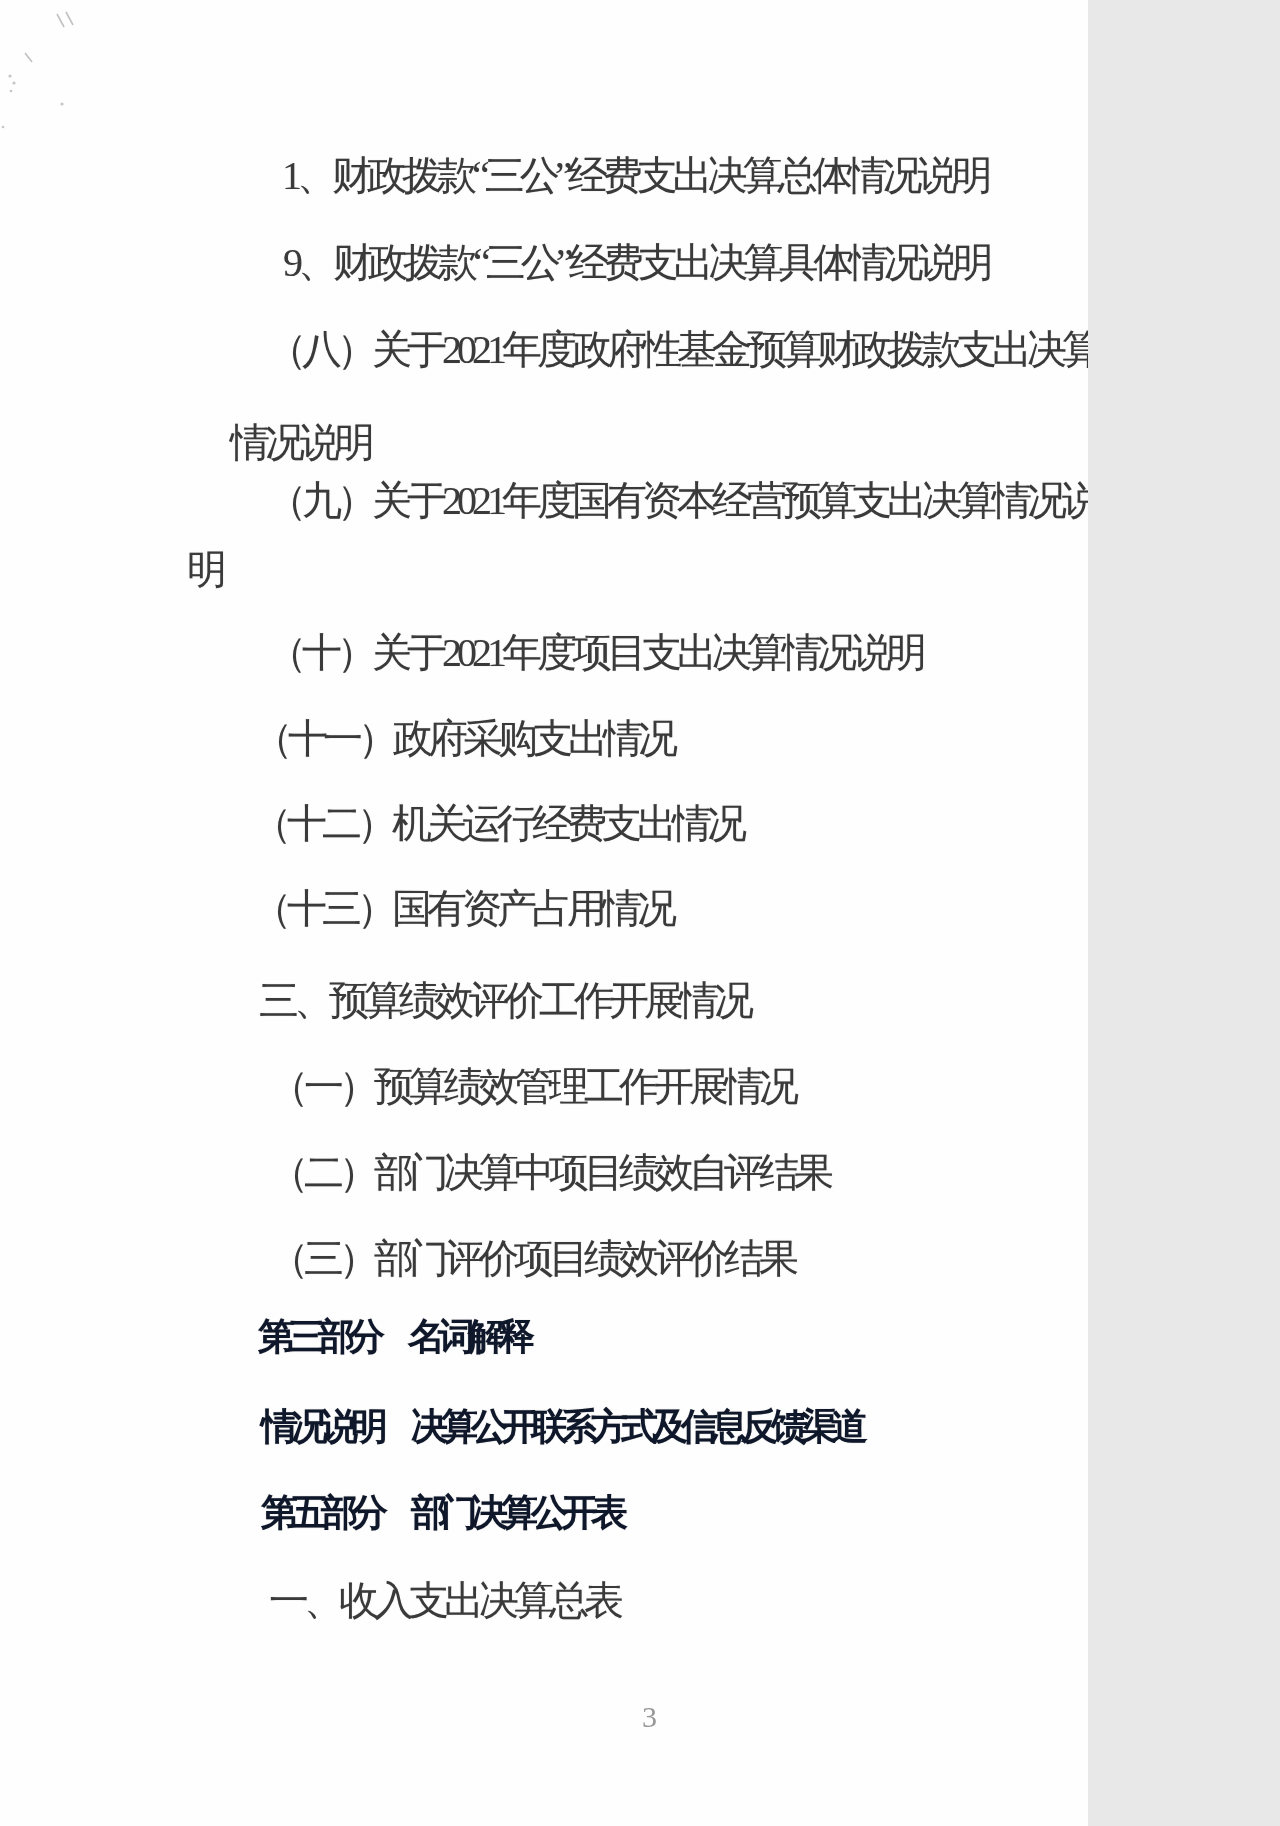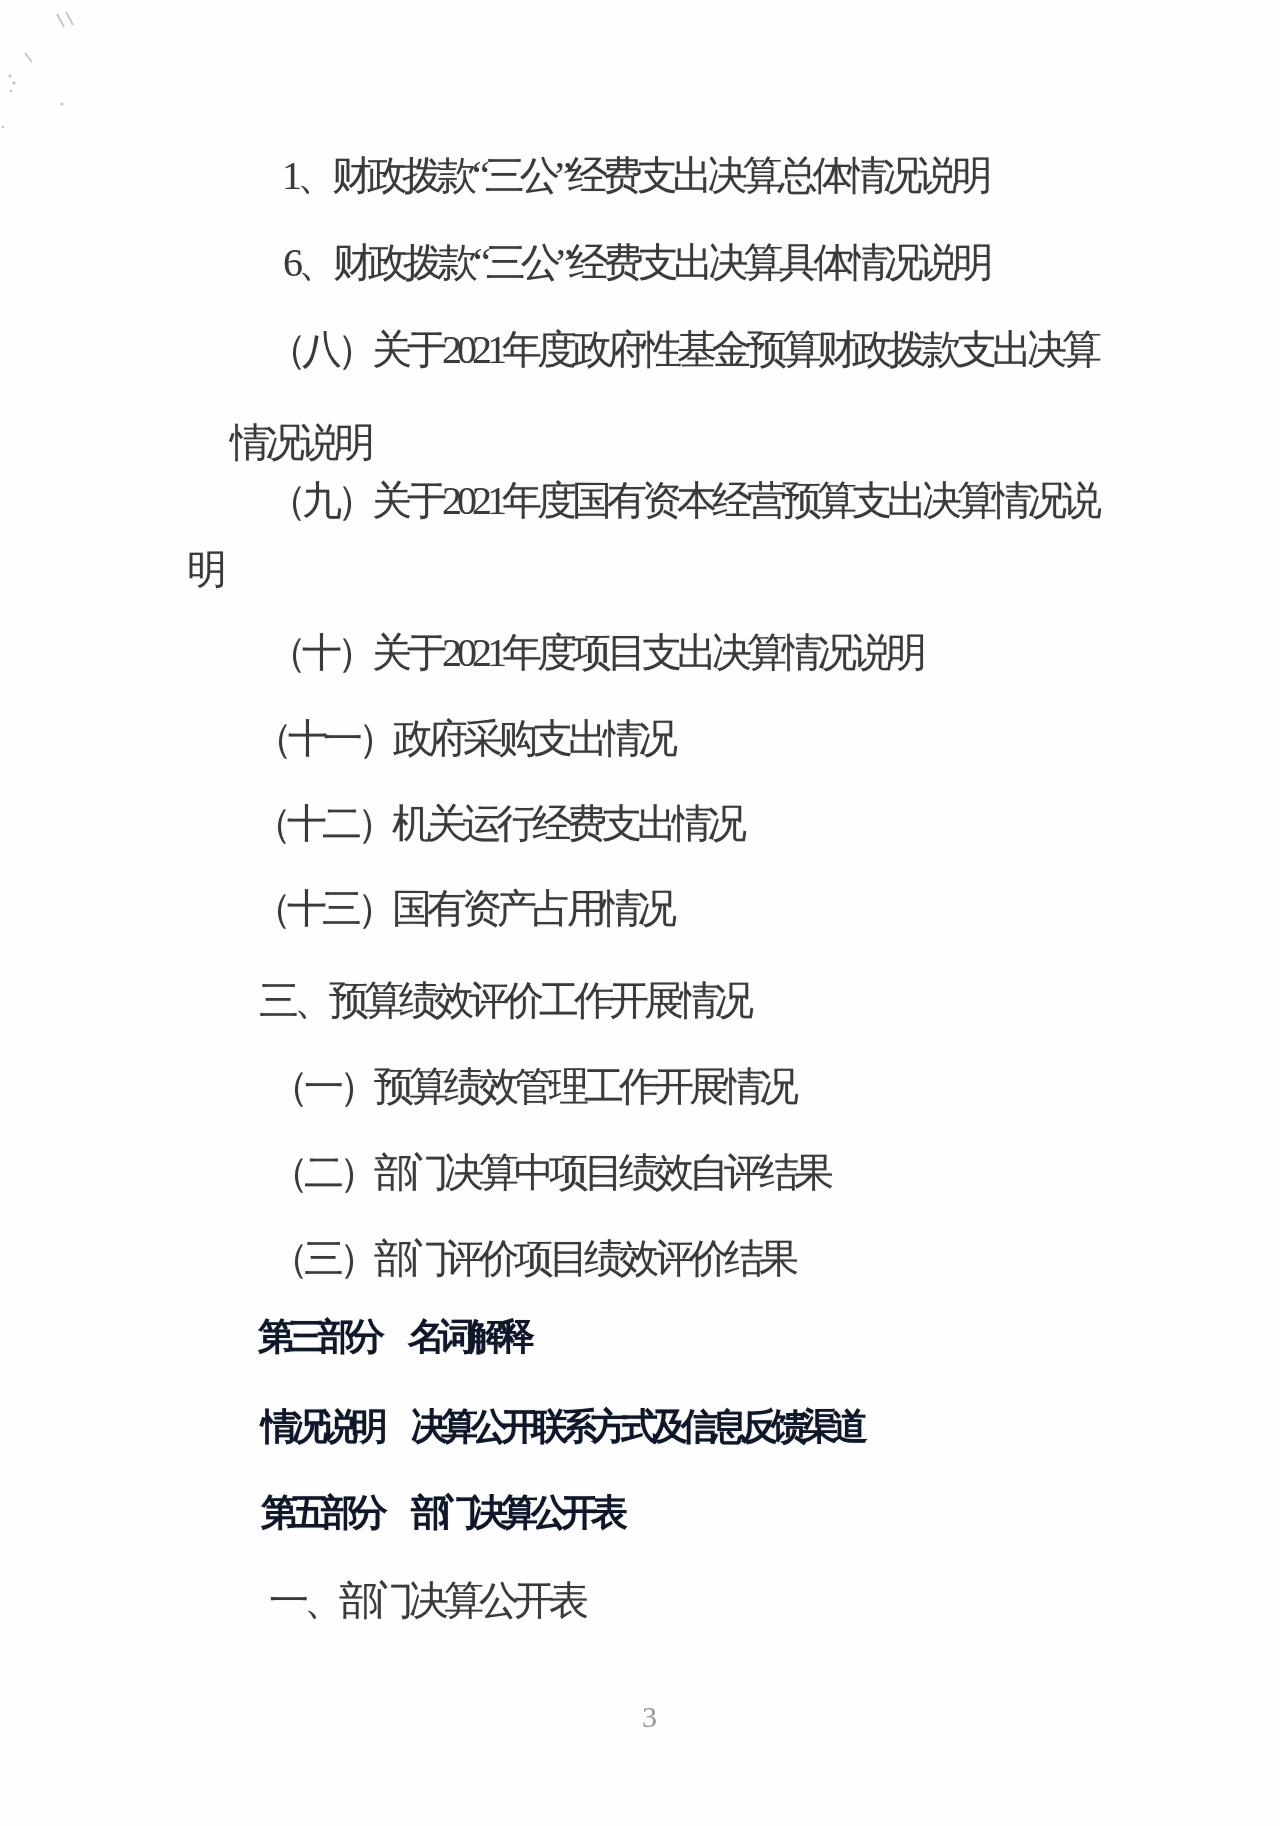--- a/index.html
+++ b/index.html
@@ -2,21 +2,21 @@
 <html><head>
 <meta charset="utf-8">
 <style>
   html, body {
     margin: 0;
     padding: 0;
     background: #e8e8e8;
   }
   #page {
     position: relative;
-    width: 1280px;
+    width: 1088px;
     height: 1826px;
     background: #fefefe;
     overflow: hidden;
   }
   .line {
     position: absolute;
     white-space: pre;
     font-family: "Liberation Serif", serif;
     font-size: 40px;
     line-height: 1.05;
@@ -78,33 +78,33 @@
     <g fill="#8f8f8f" opacity="0.5">
       <circle cx="10" cy="76" r="1.6"></circle>
       <circle cx="14" cy="83" r="1.6"></circle>
       <circle cx="11" cy="91" r="1.3"></circle>
       <circle cx="62" cy="104" r="1.6"></circle>
       <circle cx="3" cy="127" r="1.3"></circle>
     </g>
   </svg>
 
   <div id="l1" class="line">1、财政拨款“三公”经费支出决算总体情况说明</div>
-  <div id="l2" class="line">6、财政拨款“三公”经费支出决算具体情况说明</div>
+  <div id="l2" class="line">9、财政拨款“三公”经费支出决算具体情况说明</div>
   <div id="l3" class="line">（八）关于2021年度政府性基金预算财政拨款支出决算</div>
   <div id="l4" class="line">情况说明</div>
   <div id="l5" class="line">（九）关于2021年度国有资本经营预算支出决算情况说</div>
   <div id="l6" class="line">明</div>
   <div id="l7" class="line">（十）关于2021年度项目支出决算情况说明</div>
   <div id="l8" class="line">（十一）政府采购支出情况</div>
   <div id="l9" class="line">（十二）机关运行经费支出情况</div>
   <div id="l10" class="line">（十三）国有资产占用情况</div>
   <div id="l11" class="line">三、预算绩效评价工作开展情况</div>
   <div id="l12" class="line">（一）预算绩效管理工作开展情况</div>
   <div id="l14" class="line">（三）部门评价项目绩效评价结果</div>
   <div id="l13" class="line">（二）部门决算中项目绩效自评结果</div>
   <div id="l15" class="line heading">第三部分　名词解释</div>
   <div id="l16" class="line heading">情况说明　决算公开联系方式及信息反馈渠道</div>
   <div id="l17" class="line heading">第五部分　部门决算公开表</div>
-  <div id="l18" class="line">一、部门决算公开表</div>
+  <div id="l18" class="line">一、收入支出决算总表</div>
 
   <div id="pagenum">3</div>
 
 </div>
 
 </body></html>

